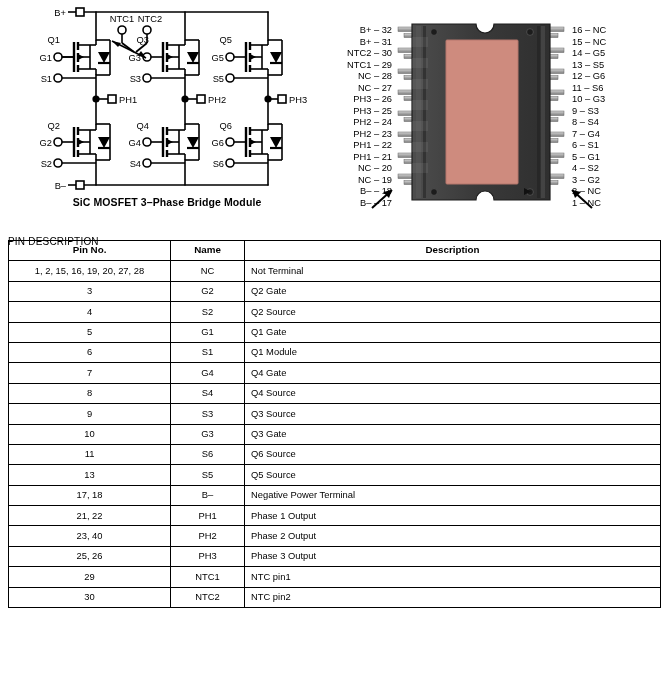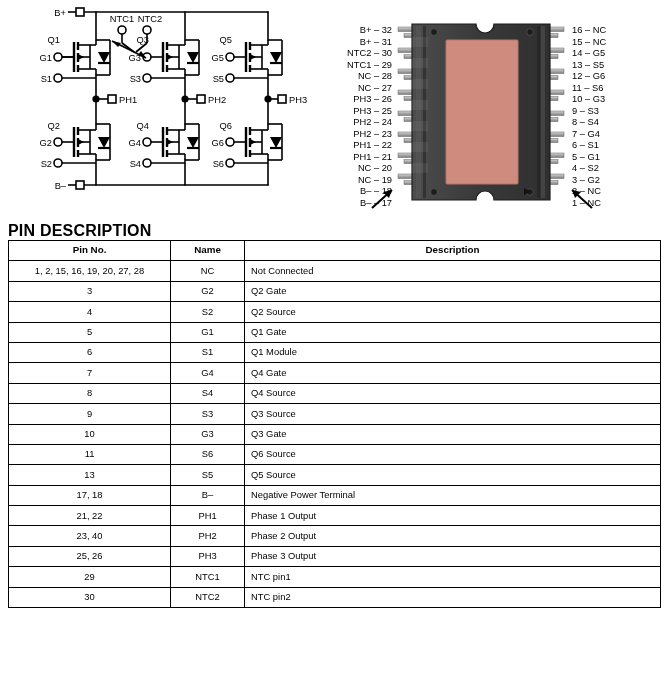--- a/index.html
+++ b/index.html
@@ -52,23 +52,23 @@
     font-family: "Liberation Sans", sans-serif;
     font-size: 9.3px;
     fill: #000;
   }
   .pinlabel-left { text-anchor: end; }
   .pinlabel-right { text-anchor: start; }
 
   
   #pin-description-heading {
     position: absolute;
-    left: 8px; top: 222px;
-    font-size: 16px;
-    font-weight: bold;
+    left: 8px; top: 236px;
+    font-size: 10px;
+    font-weight: normal;
     letter-spacing: .2px;
   }
 
   
   #pin-table-wrap {
     position: absolute;
     left: 8px; top: 240px;
     width: 652px;
   }
   table#pin-table {
@@ -356,20 +356,21 @@
         <line x1="122" y1="43" x2="134" y2="52" stroke="#000" stroke-width="1.8"></line>
         <line x1="147" y1="43" x2="136" y2="52" stroke="#000" stroke-width="1.8"></line>
 
         <line x1="112" y1="41" x2="146" y2="58" stroke="#000" stroke-width="1.8"></line>
         <polygon points="146,58 138,55 141,51" fill="#000"></polygon>
         <polygon points="112,41 121,43 118,47" fill="#000"></polygon>
         <text x="122" y="22" class="pinlabel" text-anchor="middle">NTC1</text>
         <text x="150" y="22" class="pinlabel" text-anchor="middle">NTC2</text>
       </g>
     </svg>
+    <div id="schematic-caption">SiC MOSFET 3–Phase Bridge Module</div>
   </div>
 
   <div id="package-wrap">
     <svg id="package-svg" width="334" height="200" viewBox="0 0 334 200">
       <defs>
         <linearGradient id="bodyGrad" x1="0" y1="0" x2="1" y2="0">
           <stop offset="0%" stop-color="#4d4d4d"></stop>
           <stop offset="45%" stop-color="#3a3a3a"></stop>
           <stop offset="100%" stop-color="#2f2f2f"></stop>
         </linearGradient>
@@ -546,21 +547,21 @@
       <tr>
         <th>Pin No.</th>
         <th>Name</th>
         <th>Description</th>
       </tr>
     </thead>
     <tbody id="pin-table-body">
         <tr>
           <td class="pin">1, 2, 15, 16, 19, 20, 27, 28</td>
           <td class="name">NC</td>
-          <td class="desc">Not Connected</td>
+          <td class="desc">Not Terminal</td>
         </tr>
         <tr>
           <td class="pin">3</td>
           <td class="name">G2</td>
           <td class="desc">Q2 Gate</td>
         </tr>
         <tr>
           <td class="pin">4</td>
           <td class="name">S2</td>
           <td class="desc">Q2 Source</td>

